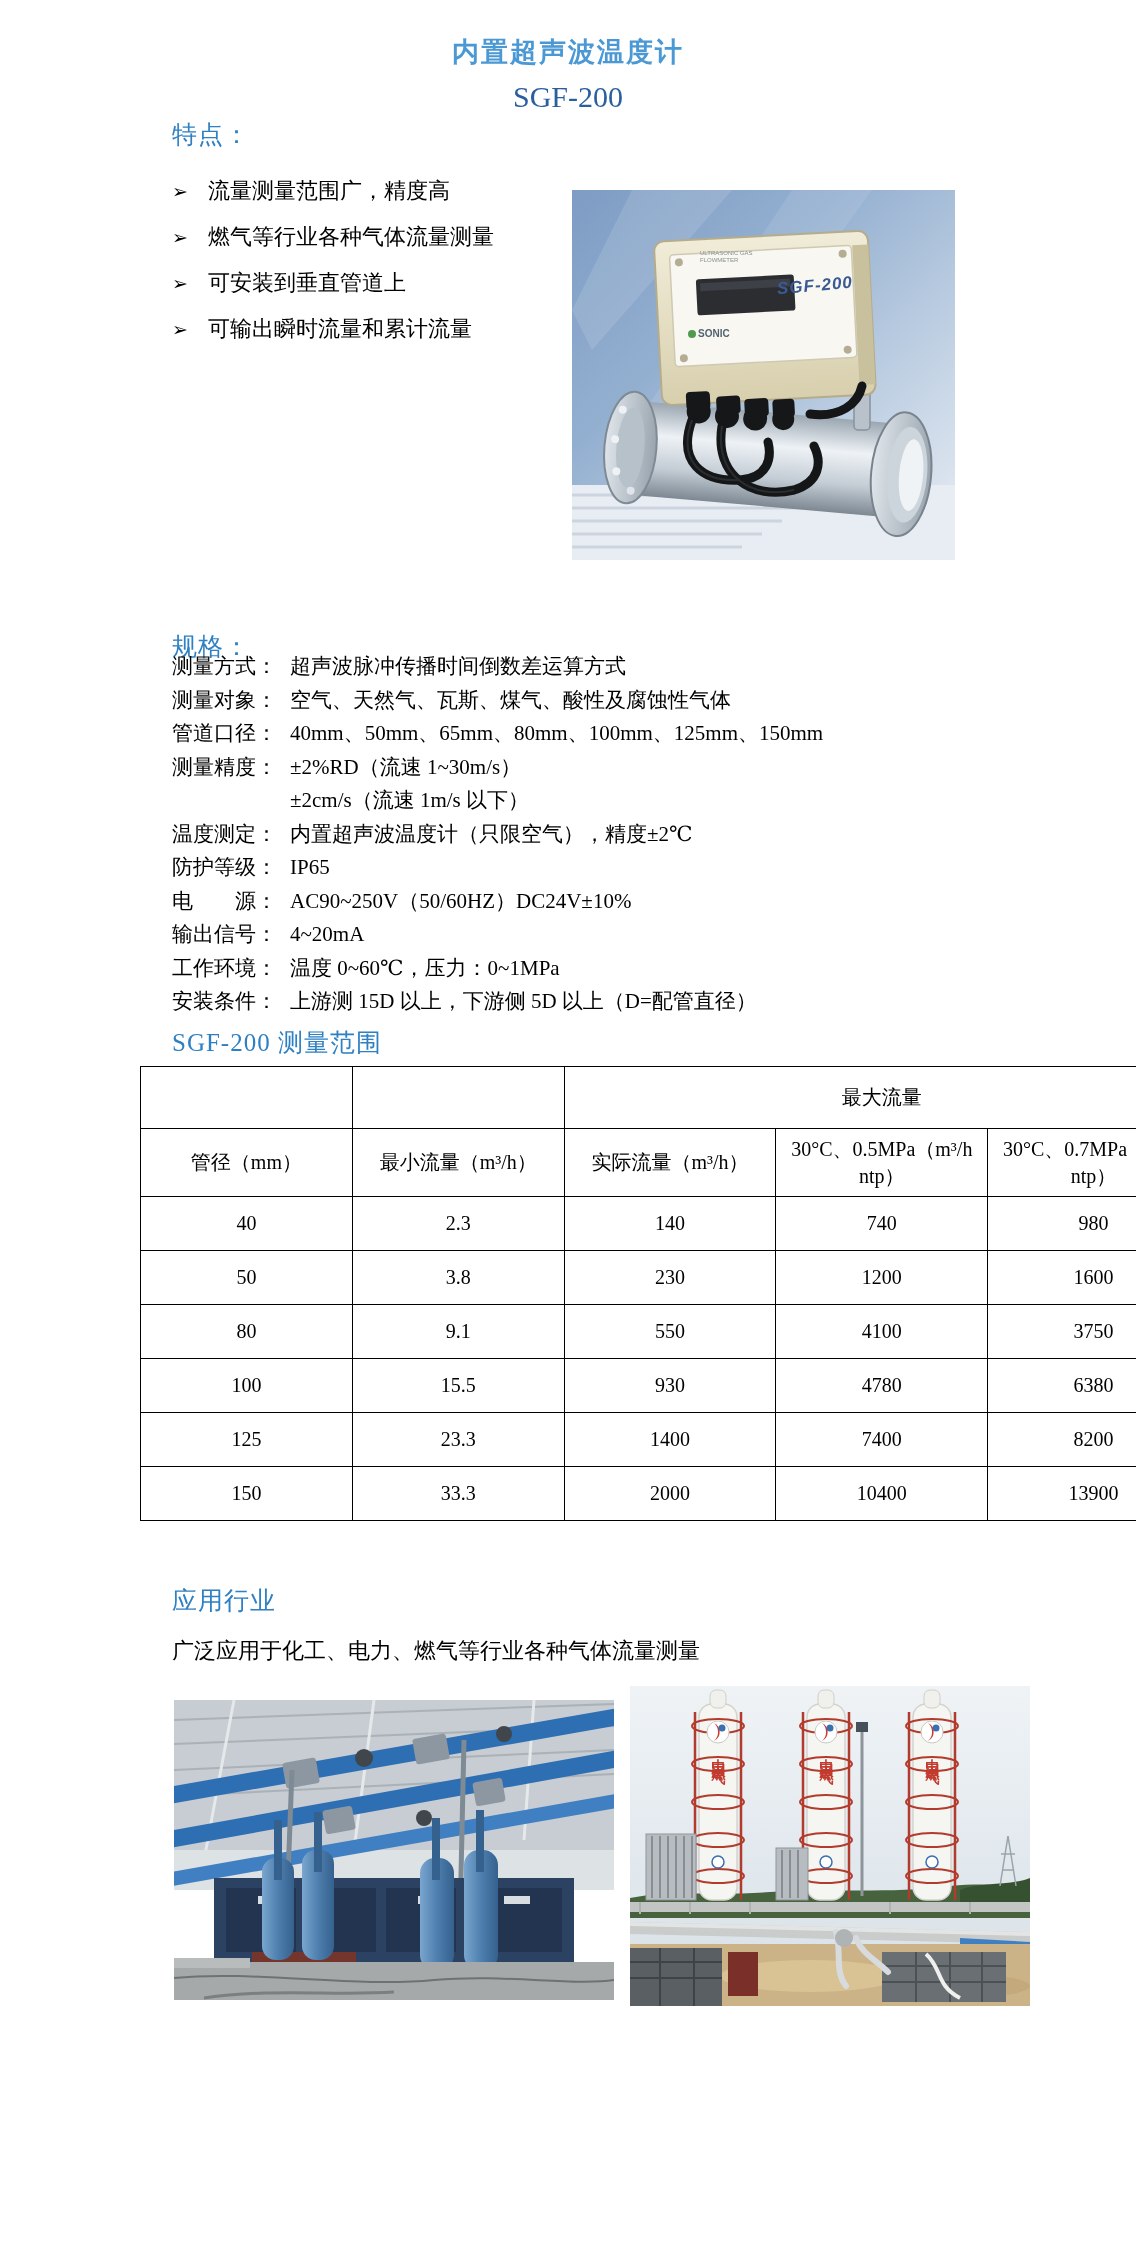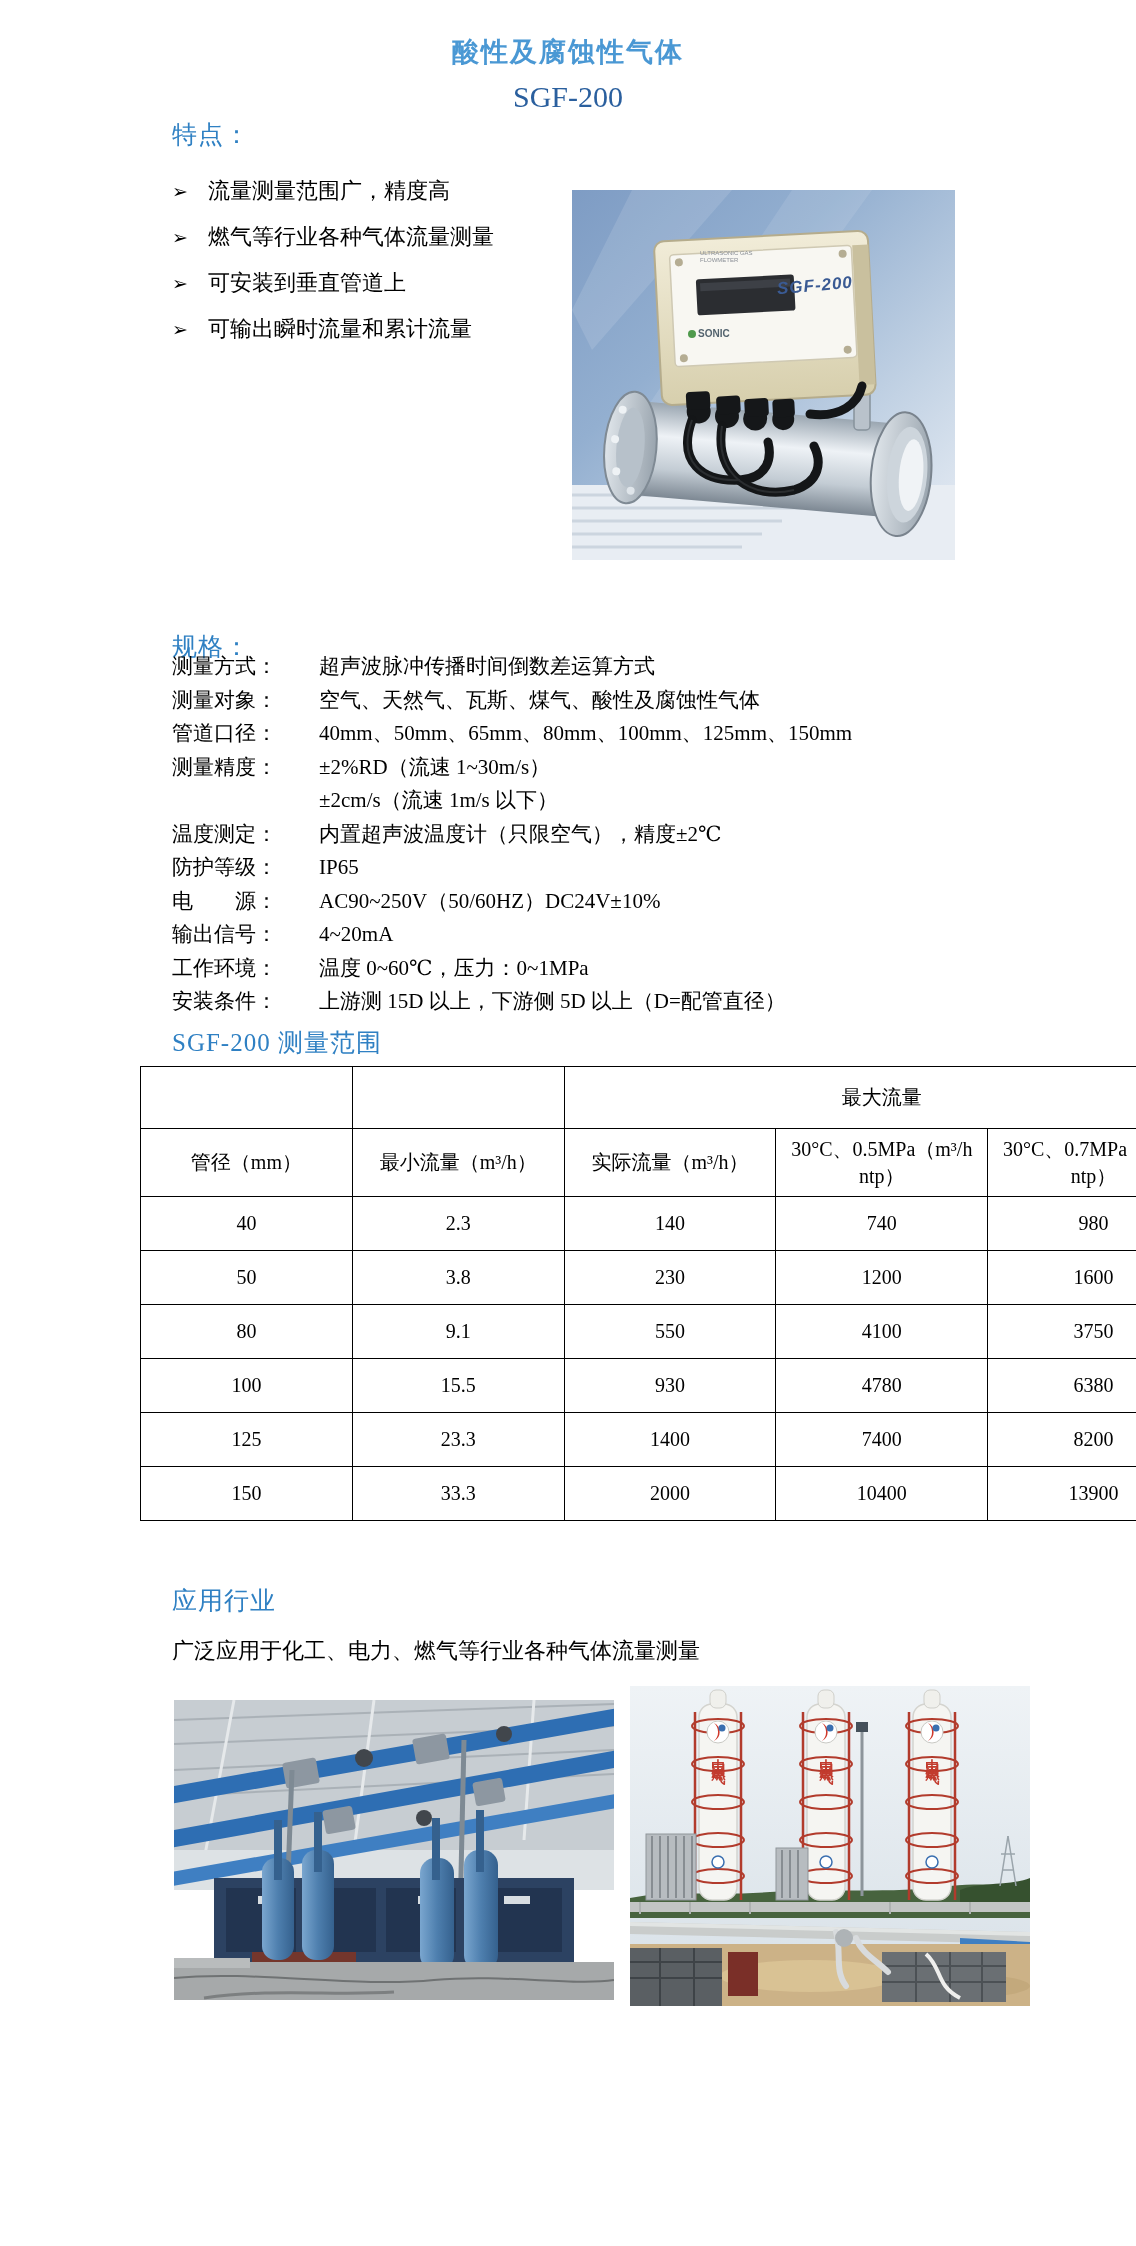--- a/index.html
+++ b/index.html
@@ -25,21 +25,21 @@
     font-family:"DejaVu Sans",sans-serif;font-size:19px;margin-right:20px;color:#000;
     line-height:1;
   }
   
   .product-photo{position:absolute;left:572px;top:190px;width:383px;height:370px;}
   .product-photo svg{display:block;}
   
   .specs{position:absolute;left:172px;top:650px;width:840px;}
   .spec-row{display:flex;font-size:21px;line-height:33.5px;align-items:flex-end;}
   .spec-label{width:118px;flex:0 0 118px;}
-  .spec-value{flex:1;margin-left:29px;}
+  .spec-value{flex:1;}
   
   table.measure{
     position:absolute;left:108px;top:1066px;width:1060px;
     border-collapse:collapse;table-layout:fixed;font-size:20px;margin-left:32px;
   }
   table.measure td{
     border:1.6px solid #000;text-align:center;vertical-align:middle;padding:0;
     white-space:pre-line;
   }
   tr.hdr1{height:62px;}
@@ -67,21 +67,21 @@
   .panel-brand .dot{display:inline-block;width:8px;height:8px;border-radius:50%;
     background:#4f9a4c;vertical-align:middle;margin-right:2px;}
   .panel-small{
     position:absolute;left:128px;top:60px;font-size:6px;color:#8a8f96;width:90px;line-height:7px;
     font-family:"Liberation Sans","DejaVu Sans",sans-serif;
   }
 </style>
 </head>
 <body>
 
-<div class="doc-title">酸性及腐蚀性气体</div>
+<div class="doc-title">内置超声波温度计</div>
 <div class="doc-model">SGF-200</div>
 
 <div class="sec-heading" style="top:118px;">特点：</div>
 <ul class="features-list">
   <li>
     <span class="bullet">➢</span>
     <span>流量测量范围广，精度高</span>
   </li>
   <li>
     <span class="bullet">➢</span>

